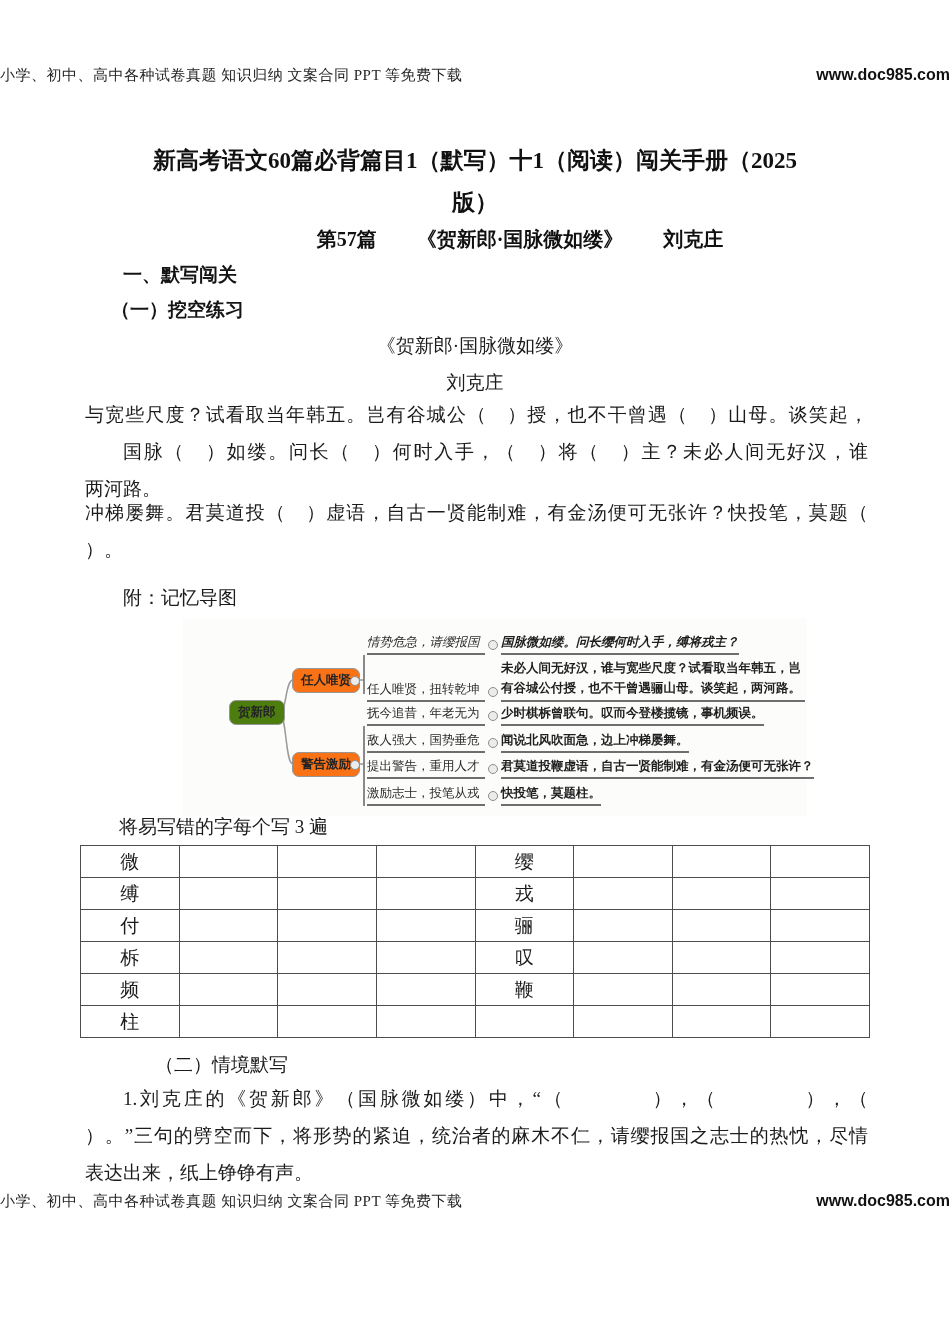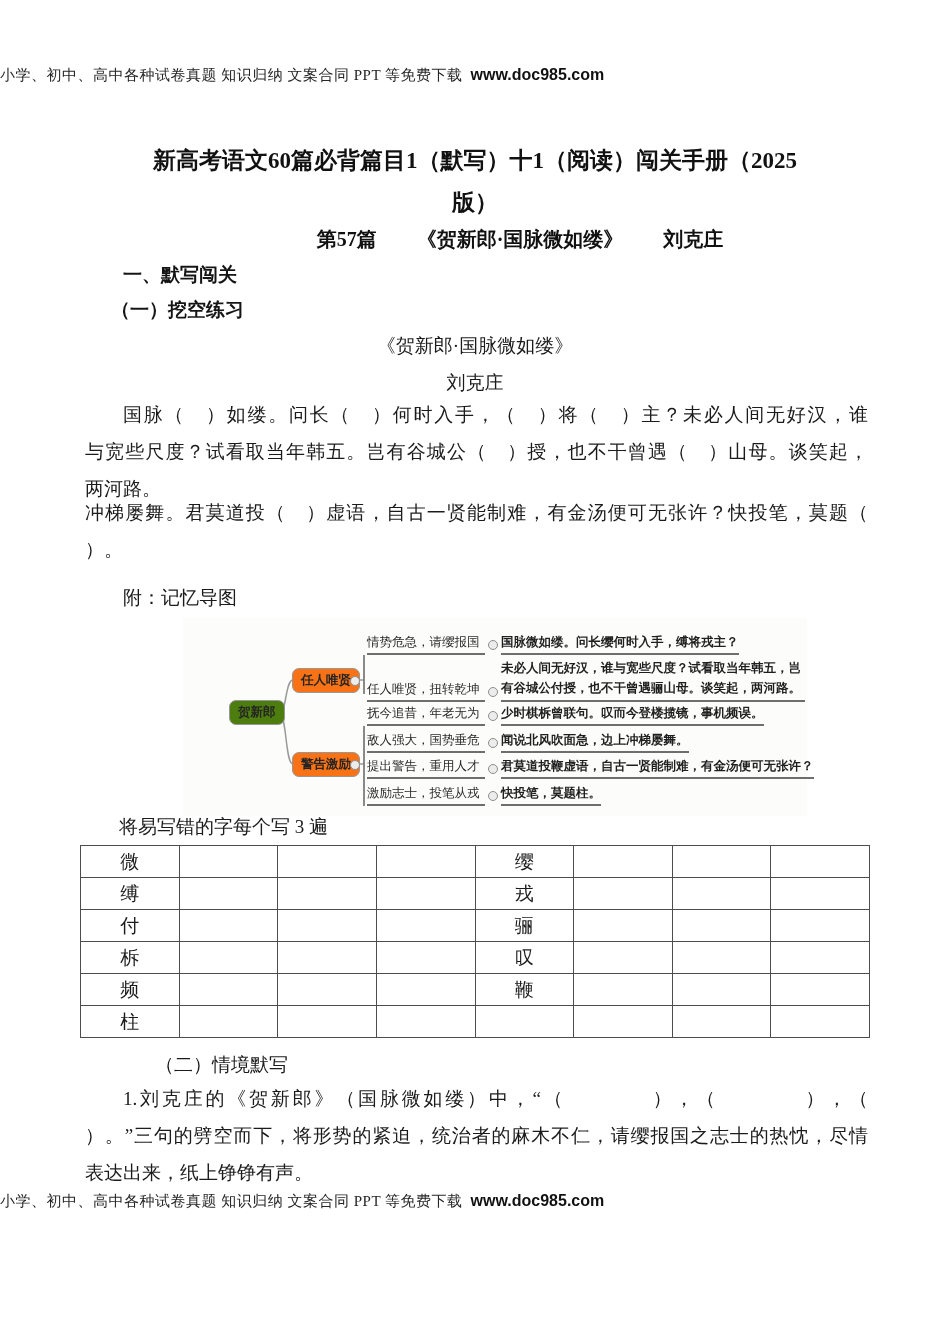--- a/index.html
+++ b/index.html
@@ -1,21 +1,21 @@
 <!DOCTYPE html>
 <html><head>
 <meta charset="utf-8">
 <style>
   html,body{margin:0;padding:0;background:#e8e8e8;}
   .page{
     position:relative;width:950px;height:1344px;background:#ffffff;margin:0 auto;
     font-family:"Liberation Serif","DejaVu Serif",serif;color:#1b1b1b;overflow:hidden;
   }
   
-  .hf{position:absolute;left:0;width:100%;display:flex;justify-content:flex-start;align-items:baseline;gap:8px;}
+  .hf{position:absolute;left:0;width:100%;display:flex;justify-content:space-between;align-items:baseline;gap:8px;}
   .hf .hf-text{font-size:15px;color:#262626;letter-spacing:0.5px;}
   .hf .hf-site{font-size:16px;font-weight:700;font-family:"Liberation Sans","DejaVu Sans",sans-serif;color:#111;}
   .header{top:66px;}
   .footer{top:1192px;}
   
   .doc-title{position:absolute;top:140px;left:0;width:100%;text-align:center;font-size:23px;font-weight:700;line-height:42px;color:#111;}
   .doc-subtitle{position:absolute;top:226px;left:0;width:100%;display:flex;justify-content:center;align-items:baseline;gap:40px;font-size:20px;font-weight:700;color:#111;padding-left:45px;}
   
   .sec{position:absolute;font-size:19px;font-weight:700;color:#141414;}
   .sec-plain{position:absolute;font-size:19px;color:#1b1b1b;}
@@ -64,22 +64,22 @@
     <span>刘克庄</span>
   </div>
 
   <div class="sec" style="top:262px;left:123px;">一、默写闯关</div>
   <div class="sec" style="top:297px;left:111px;">（一）挖空练习</div>
 
   <div class="centerline" style="top:333px;">《贺新郎·国脉微如缕》</div>
   <div class="centerline" style="top:370px;">刘克庄</div>
 
   <div class="para" style="top:396px;">
+    <div class="pl full">与宽些尺度？试看取当年韩五。岂有谷城公（　）授，也不干曾遇（　）山母。谈笑起，</div>
     <div class="pl full first">国脉（　）如缕。问长（　）何时入手，（　）将（　）主？未必人间无好汉，谁</div>
-    <div class="pl full">与宽些尺度？试看取当年韩五。岂有谷城公（　）授，也不干曾遇（　）山母。谈笑起，</div>
     <div class="pl">两河路。</div>
   </div>
 
   <div class="para" style="top:494px;">
     <div class="pl full">冲梯屡舞。君莫道投（　）虚语，自古一贤能制难，有金汤便可无张许？快投笔，莫题（</div>
     <div class="pl">）。</div>
   </div>
 
   <div class="sec-plain" style="top:585px;left:123px;">附：记忆导图</div>
 
@@ -92,21 +92,21 @@
       <line x1="168" y1="146" x2="181" y2="146" stroke="#9a9a9a" stroke-width="1.5"></line>
       <line x1="181" y1="108" x2="181" y2="188" stroke="#7d7d7d" stroke-width="1.8"></line>
     </svg>
 
     <div class="mm-box mm-root">贺新郎</div>
     <div class="mm-box mm-branch mm-b1">任人唯贤</div>
     <div class="mm-box mm-branch mm-b2">警告激励</div>
     <span class="mm-circle" style="left:167px;top:58px;"></span>
     <span class="mm-circle" style="left:167px;top:142px;"></span>
 
-    <div class="mm-leaf" style="top:16px;">
+    <div class="mm-leaf" style="top:16px;font-style:italic;">
       <span class="mm-k">情势危急，请缨报国</span>
       <span class="mm-dot"></span>
       <span class="mm-v">国脉微如缕。问长缨何时入手，缚将戎主？</span>
     </div>
     <div class="mm-leaf wrap" style="top:40px;">
       <span class="mm-k">任人唯贤，扭转乾坤</span>
       <span class="mm-dot"></span>
       <span class="mm-v">未必人间无好汉，谁与宽些尺度？试看取当年韩五，岂有谷城公付授，也不干曾遇骊山母。谈笑起，两河路。</span>
     </div>
     <div class="mm-leaf" style="top:87px;">

